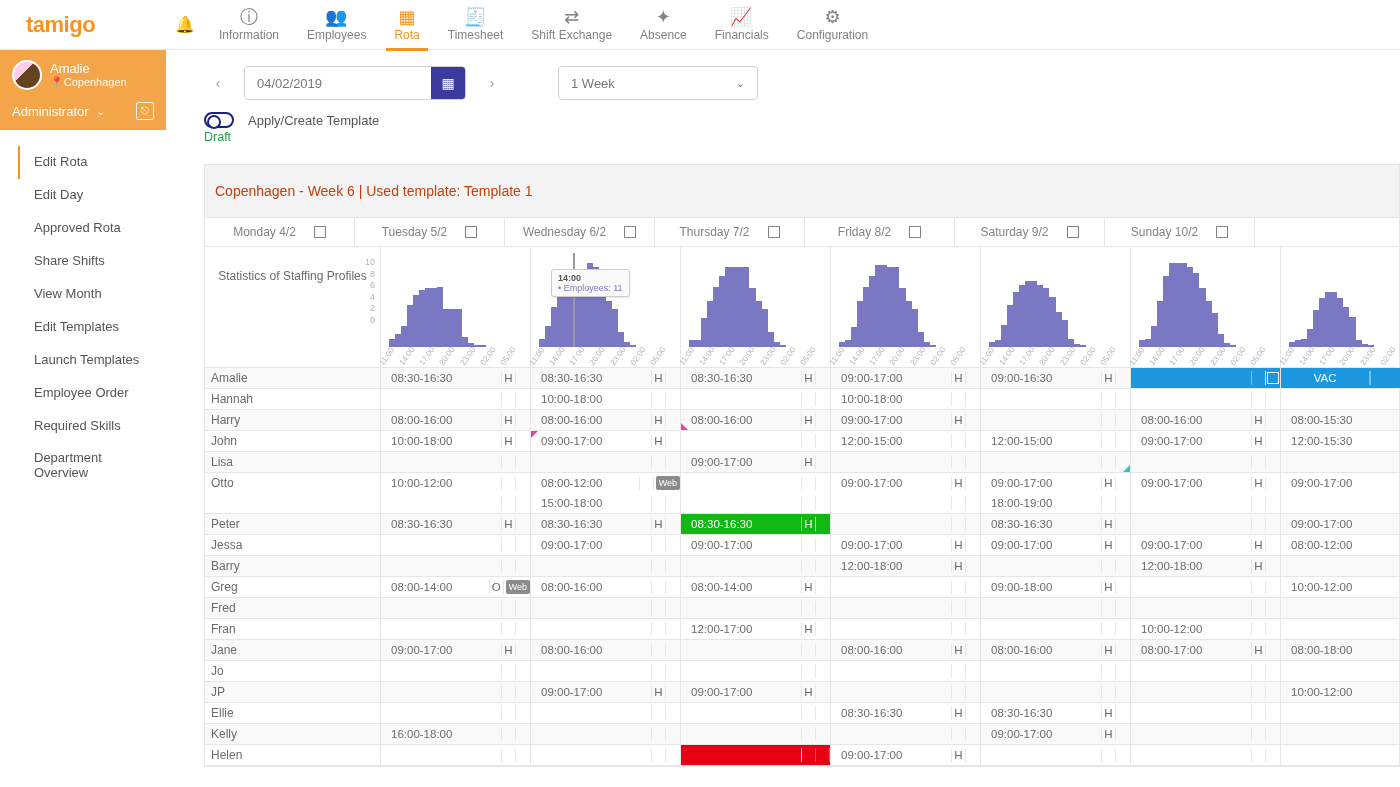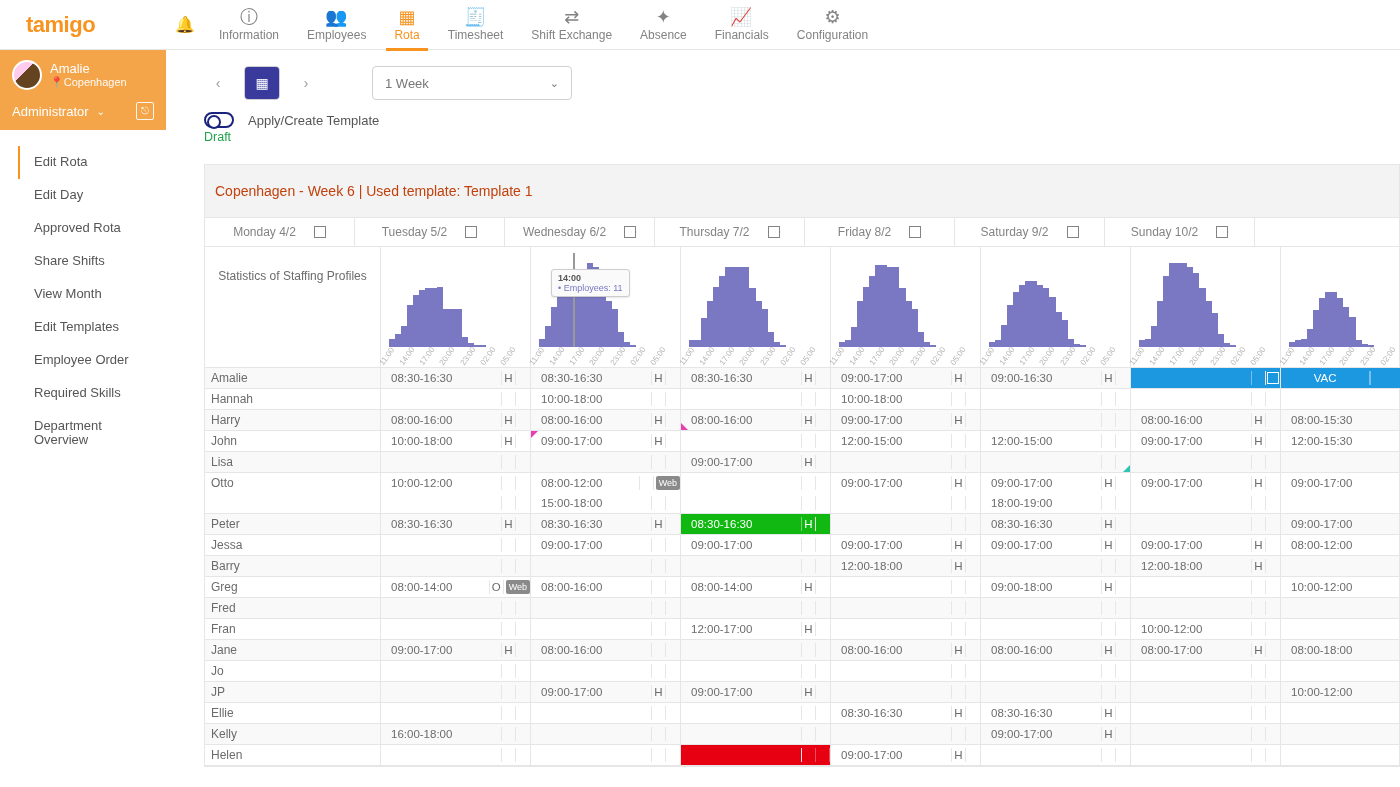--- a/index.html
+++ b/index.html
@@ -156,30 +156,32 @@
         <span class="logout-ic">⎋</span>
       </div>
     </div>
     <div class="side-nav" id="side-nav">
         <div class="side-item active">Edit Rota</div>
         <div class="side-item">Edit Day</div>
         <div class="side-item">Approved Rota</div>
         <div class="side-item">Share Shifts</div>
         <div class="side-item">View Month</div>
         <div class="side-item">Edit Templates</div>
+        <div class="side-item">Launch Templates</div>
         <div class="side-item">Employee Order</div>
         <div class="side-item">Required Skills</div>
         <div class="side-item">Department Overview</div>
       </div>
   </div>
 
   <div class="main">
     <div class="toolbar">
       <div class="navbtn">‹</div>
       <div class="date-group">
+        <input class="date-input" value="04/02/2019" style="">
         <div class="cal-btn">▦</div>
       </div>
       <div class="navbtn">›</div>
       <div class="select">
         <span>1 Week</span>
         <span class="chev">⌄</span>
       </div>
     </div>
     <div class="template-row">
       <div class="toggle"></div>
@@ -220,20 +222,28 @@
               <span>Sunday 10/2</span>
               <span class="note-ic"></span>
             </div>
           </div>
       </div>
 
       <div class="stats-row">
         <div class="stats-label">Statistics of Staffing Profiles</div>
         <div id="stats-days" style="display:flex;position:relative">
             <div class="stats-day">
+              <div class="y-ticks first">
+                <div>10</div>
+                <div>8</div>
+                <div>6</div>
+                <div>4</div>
+                <div>2</div>
+                <div>0</div>
+              </div>
               <div class="bars">
                 <div class="bar" style="height: 10%;"></div>
                 <div class="bar" style="height: 15%;"></div>
                 <div class="bar" style="height: 25%;"></div>
                 <div class="bar" style="height: 50%;"></div>
                 <div class="bar" style="height: 62%;"></div>
                 <div class="bar" style="height: 68%;"></div>
                 <div class="bar" style="height: 70%;"></div>
                 <div class="bar" style="height: 70%;"></div>
                 <div class="bar" style="height: 72%;"></div>

